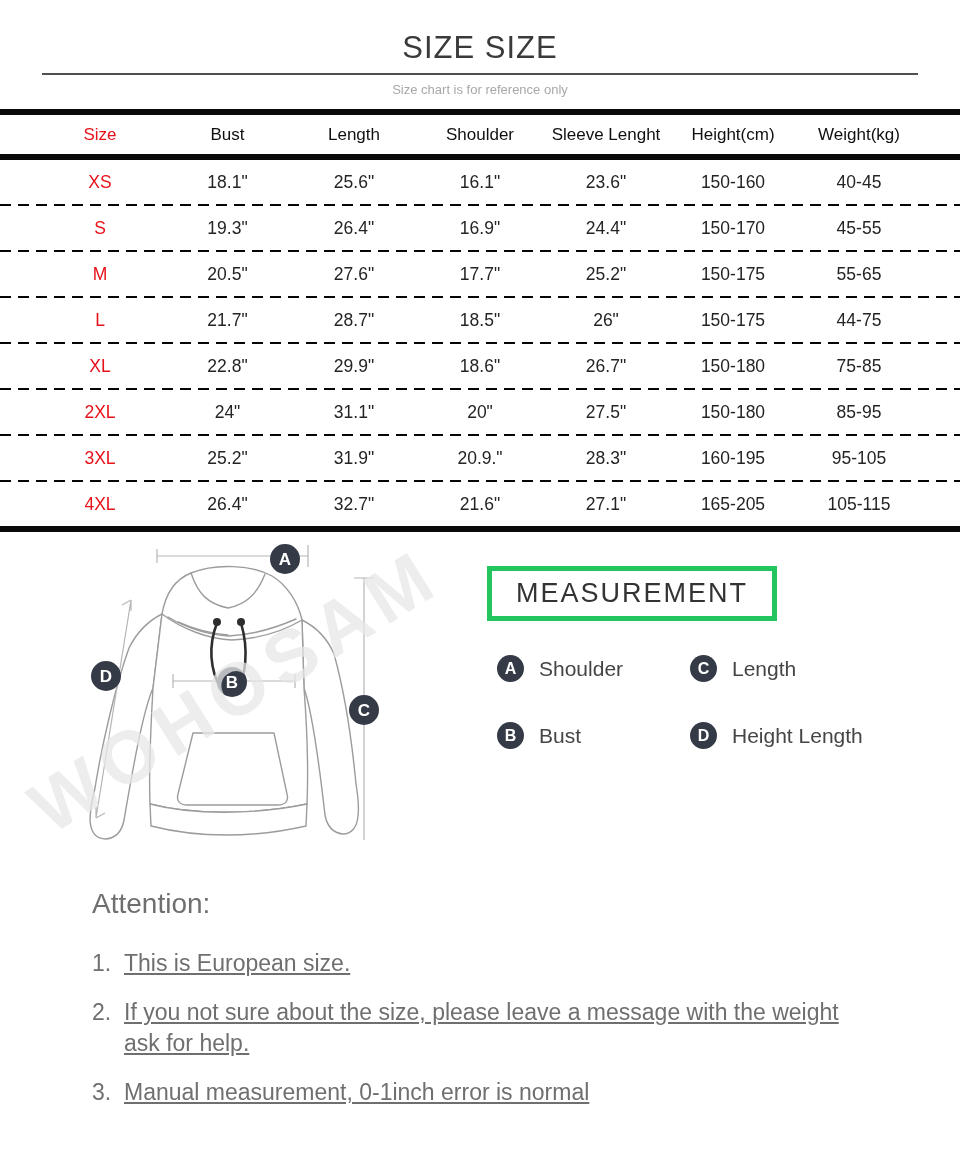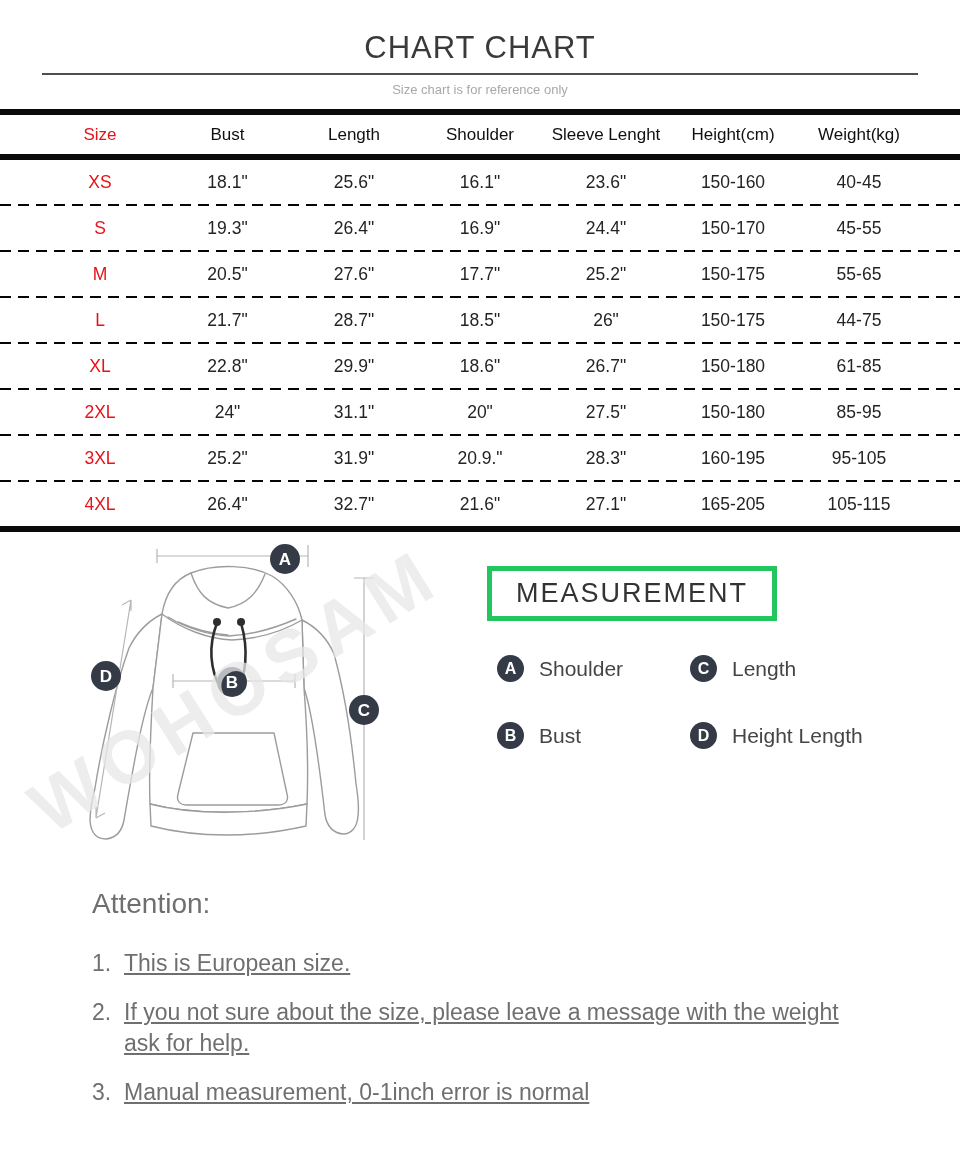--- a/index.html
+++ b/index.html
@@ -45,21 +45,21 @@
   
   .attention{margin:14px 8px 0 92px;color:#6f6f6f;}
   .attention-heading{font-size:28px;margin-bottom:28px;}
   .attn-item{display:flex;font-size:23px;line-height:31px;margin-bottom:18px;}
   .attn-num{width:32px;flex:0 0 32px;}
   .attn-text{max-width:730px;text-decoration:underline;}
 </style>
 </head>
 <body>
 
-<div class="page-title">CHART CHART</div>
+<div class="page-title">SIZE SIZE</div>
 <hr class="title-rule">
 <div class="subtitle">Size chart is for reference only</div>
 
 <div class="size-table">
   <div class="bar"></div>
 
   <div class="trow thead-row">
     <div class="cell c0 red">Size</div>
     <div class="cell c1">Bust</div>
     <div class="cell c2">Length</div>
@@ -115,21 +115,21 @@
   </div>
   <div class="dash-sep"></div>
 
   <div class="trow data-row">
     <div class="cell c0 red">XL</div>
     <div class="cell c1">22.8"</div>
     <div class="cell c2">29.9"</div>
     <div class="cell c3">18.6"</div>
     <div class="cell c4">26.7"</div>
     <div class="cell c5">150-180</div>
-    <div class="cell c6">61-85</div>
+    <div class="cell c6">75-85</div>
   </div>
   <div class="dash-sep"></div>
 
   <div class="trow data-row">
     <div class="cell c0 red">2XL</div>
     <div class="cell c1">24"</div>
     <div class="cell c2">31.1"</div>
     <div class="cell c3">20"</div>
     <div class="cell c4">27.5"</div>
     <div class="cell c5">150-180</div>

